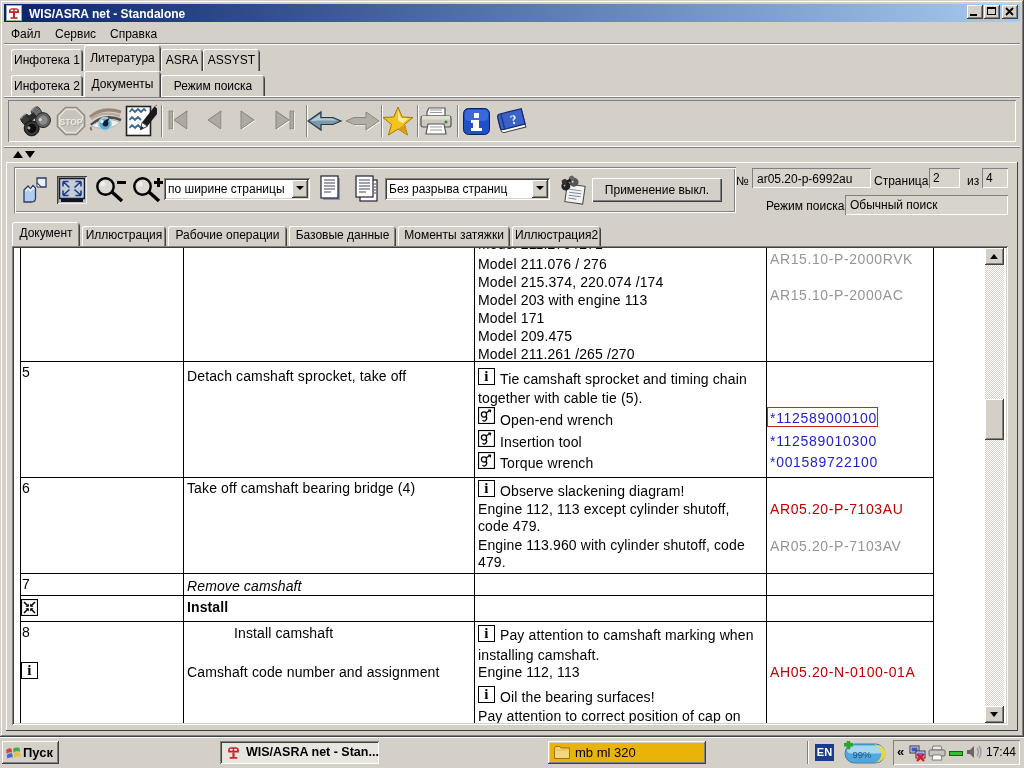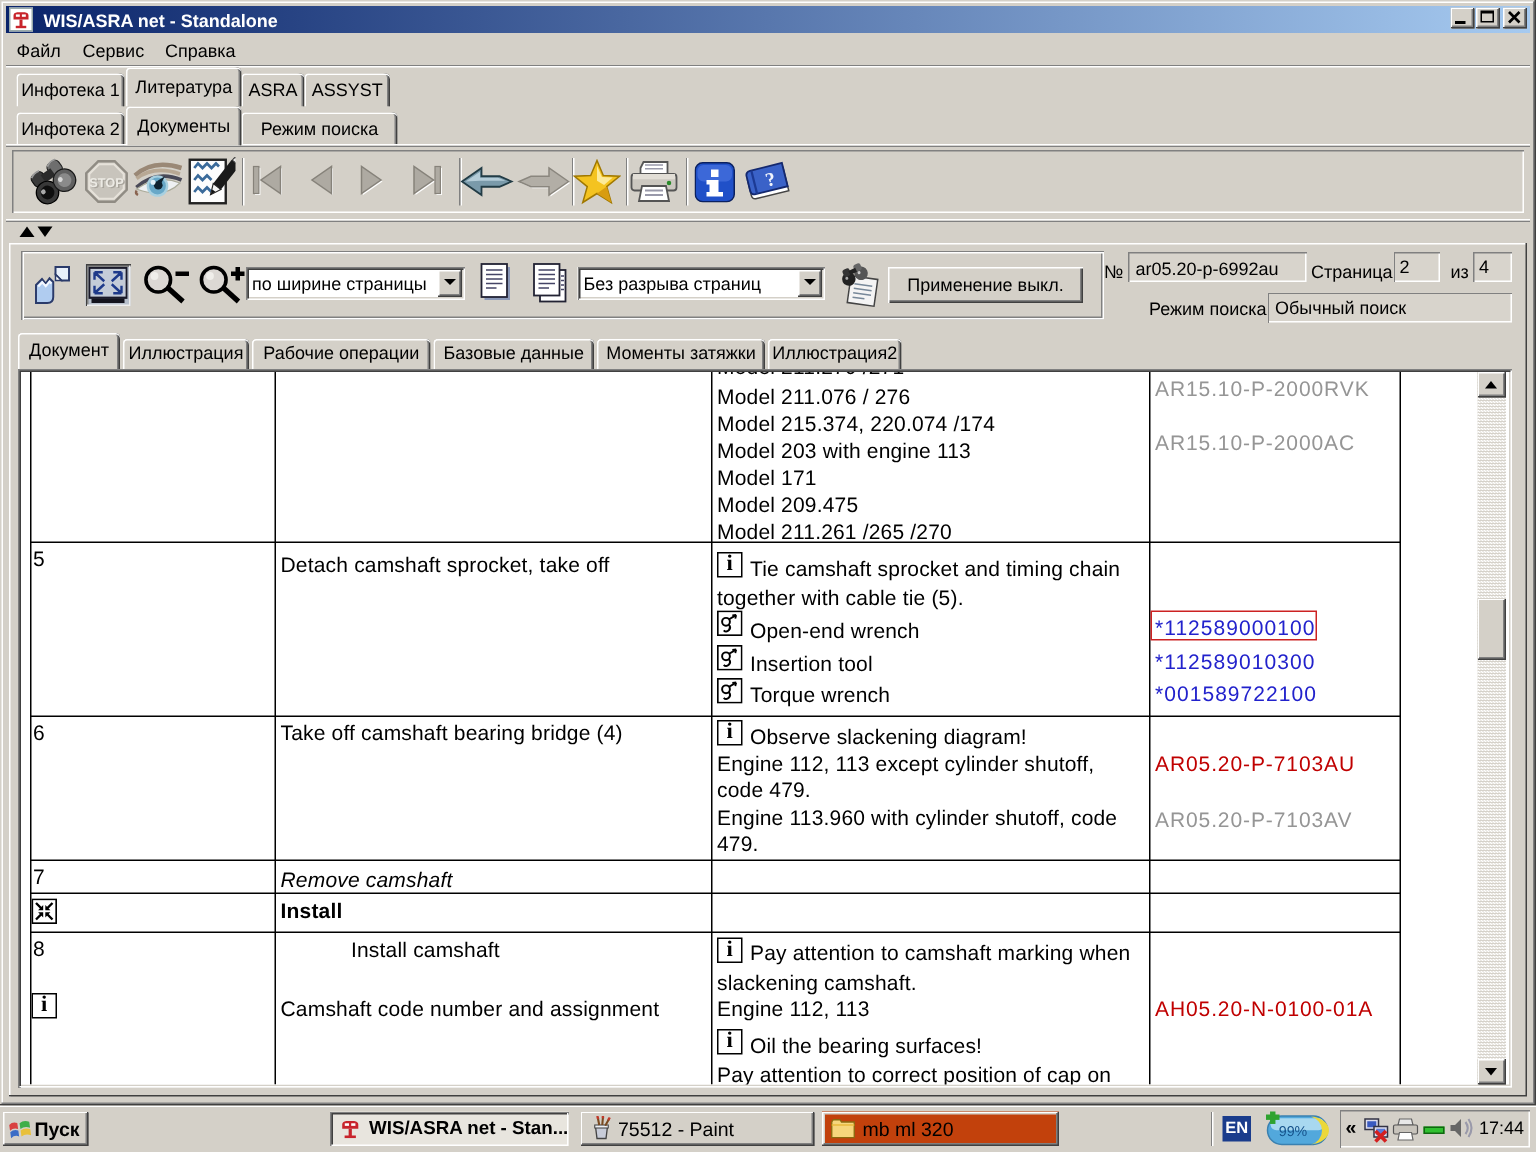--- a/index.html
+++ b/index.html
@@ -370,21 +370,21 @@
           <polygon points="9.2,9.2 9.2,12.6 12.6,9.2"></polygon>
         </svg>
         <div class="abs" style="left:173px;top:351px;font-weight:bold;">Install</div>
 
         <div class="abs" style="left:8px;top:376px;">8</div>
         <div class="info" style="left:7px;top:414px;">i</div>
         <div class="abs" style="left:173px;top:377px;margin-left:47px;">Install camshaft</div>
         <div class="abs" style="left:173px;top:416px;">Camshaft code number and assignment</div>
         <div class="info" style="left:464px;top:377px;">i</div>
         <div class="abs" style="left:486px;top:379px;">Pay attention to camshaft marking when</div>
-        <div class="abs" style="left:464px;top:399px;">slackening camshaft.</div>
+        <div class="abs" style="left:464px;top:399px;">installing camshaft.</div>
         <div class="abs" style="left:464px;top:416px;">Engine 112, 113</div>
         <div class="info" style="left:464px;top:438px;">i</div>
         <div class="abs" style="left:486px;top:441px;">Oil the bearing surfaces!</div>
         <div class="abs" style="left:464px;top:460px;">Pay attention to correct position of cap on</div>
         <div class="abs red code" style="left:756px;top:416px;">AH05.20-N-0100-01A</div>
       </div>
       <div class="abs" id="scrollbar" style="left:973px;top:2px;width:19px;height:475px;background:conic-gradient(#fff 25%,#d6d2ca 0 50%,#fff 0 75%,#d6d2ca 0) 0 0/2px 2px;">
         <div class="abs raised" style="left:0;top:0;width:19px;height:17px;background:#d4d0c8">
           <div class="abs" style="left:5px;top:6px;border-left:4px solid transparent;border-right:4px solid transparent;border-bottom:5px solid #000"></div>
         </div>
@@ -414,30 +414,21 @@
   <div class="abs" style="left:220px;top:4px;width:159px;height:23px;background:#e8e5de;box-shadow:inset 1px 1px #808080,inset -1px -1px #fff,inset 2px 2px #404040;">
     <svg class="ti" style="left:6px;top:4px" width="15" height="15" viewBox="0 0 14 14">
       <path d="M2 7 L2 4.5 Q2 2.5 4.5 2.2 L9.5 2.2 Q12 2.5 12 4.5 L12 7 Z" fill="#c8242c"></path>
       <rect x="3.6" y="3.6" width="2.6" height="1.6" fill="#fff"></rect>
       <rect x="7.6" y="3.6" width="2.6" height="1.6" fill="#fff"></rect>
       <rect x="6" y="7" width="2" height="4.8" fill="#c8242c"></rect>
       <rect x="3.5" y="11.2" width="7" height="1.6" fill="#c8242c"></rect>
     </svg>
     <span class="abs" style="left:26px;top:4px;font-weight:bold;font-size:12.5px;">WIS/ASRA net - Stan...</span>
   </div>
-  <div class="abs raised" style="left:387px;top:4px;width:156px;height:23px;background:#d4d0c8;">
-    <svg class="ti" style="left:6px;top:3px" width="16" height="16" viewBox="0 0 16 16">
-      <path d="M4 7 L12 7 L11 15 L5 15 Z" fill="#c8ccd8" stroke="#444" stroke-width="0.9"></path>
-      <rect x="3.5" y="6" width="9" height="2" fill="#eef0f4" stroke="#444" stroke-width="0.7"></rect>
-      <path d="M5.5 1 L6.5 6 M9 0.5 L8.5 6 M13 2 L10.5 6.5" stroke="#7a4a20" stroke-width="1.4"></path>
-      <path d="M5.2 0 l0.6 2 M8.9 -0.5 l0.1 2 M13.5 1 l-1 1.8" stroke="#c0392b" stroke-width="1.6"></path>
-    </svg>
-    <span class="abs" style="left:25px;top:4px;font-size:13px;">75512 - Paint</span>
-  </div>
-  <div class="abs raised" style="left:548px;top:4px;width:158px;height:23px;background:#c2410c;">
+  <div class="abs raised" style="left:548px;top:4px;width:158px;height:23px;background:#eab308;">
     <svg class="ti" style="left:6px;top:5px" width="16" height="13" viewBox="0 0 16 13">
       <path d="M0.5 2 L1.5 0.5 L6 0.5 L7 2 L15.5 2 L15.5 12.5 L0.5 12.5 Z" fill="#f6d67c" stroke="#8a6a10" stroke-width="0.9"></path>
       <path d="M0.5 4 L15.5 4" stroke="#e8b83c" stroke-width="1"></path>
     </svg>
     <span class="abs" style="left:27px;top:4px;font-size:13px;">mb ml 320</span>
   </div>
 
   <div class="abs" style="left:807px;top:4px;width:2px;height:23px;box-shadow:inset 1px 0 #808080,inset -1px 0 #fff"></div>
   <div class="abs" style="left:815px;top:7px;width:19px;height:17px;background:#1a3c8c;color:#fff;font-size:11px;font-weight:bold;text-align:center;line-height:17px;">EN</div>
   <svg class="ti" style="left:843px;top:4px" width="44" height="23" viewBox="0 0 44 23">

